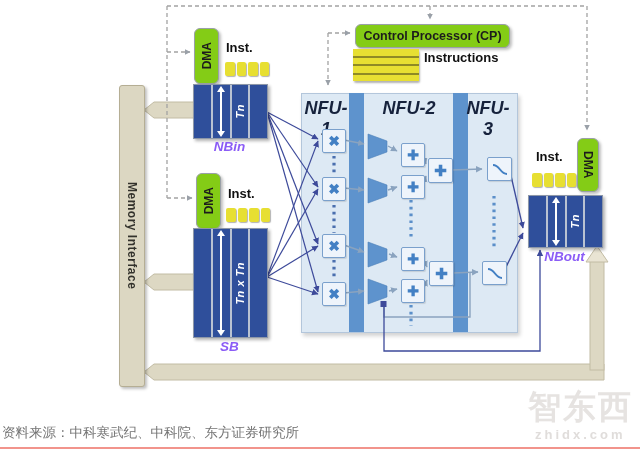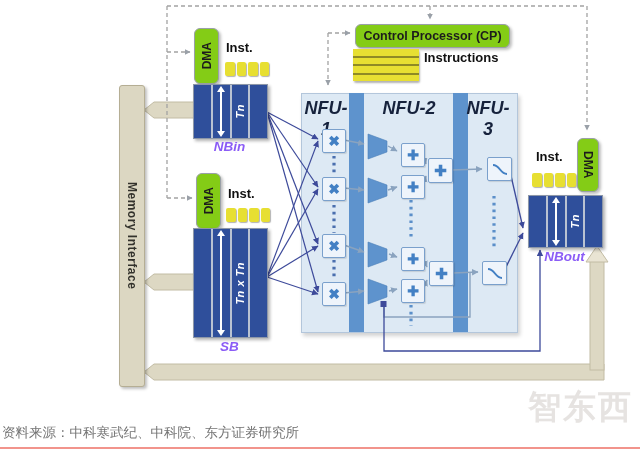--- a/index.html
+++ b/index.html
@@ -59,20 +59,21 @@
            letter-spacing:2px;}
   .wm-domain{left:535px;top:427px;font-size:13px;font-weight:bold;color:#e0dddb;z-index:0;
              letter-spacing:3px;}
 </style>
 </head>
 <body>
 
 <div id="canvas">
 
   <div class="abs wm-logo">智东西</div>
+  <div class="abs wm-domain">zhidx.com</div>
 
   <div class="abs nfu-panel"></div>
   <div class="abs nfu-bar" style="left:349px;"></div>
   <div class="abs nfu-bar" style="left:453px;"></div>
 
   <svg id="wires" class="layer" width="640" height="462" viewBox="0 0 640 462">
     <defs>
       <marker id="aGray" markerWidth="8" markerHeight="8" refX="5.5" refY="3" orient="auto" markerUnits="userSpaceOnUse">
         <path d="M0,0 L6,3 L0,6 z" fill="#9aa0a8"></path>
       </marker>

